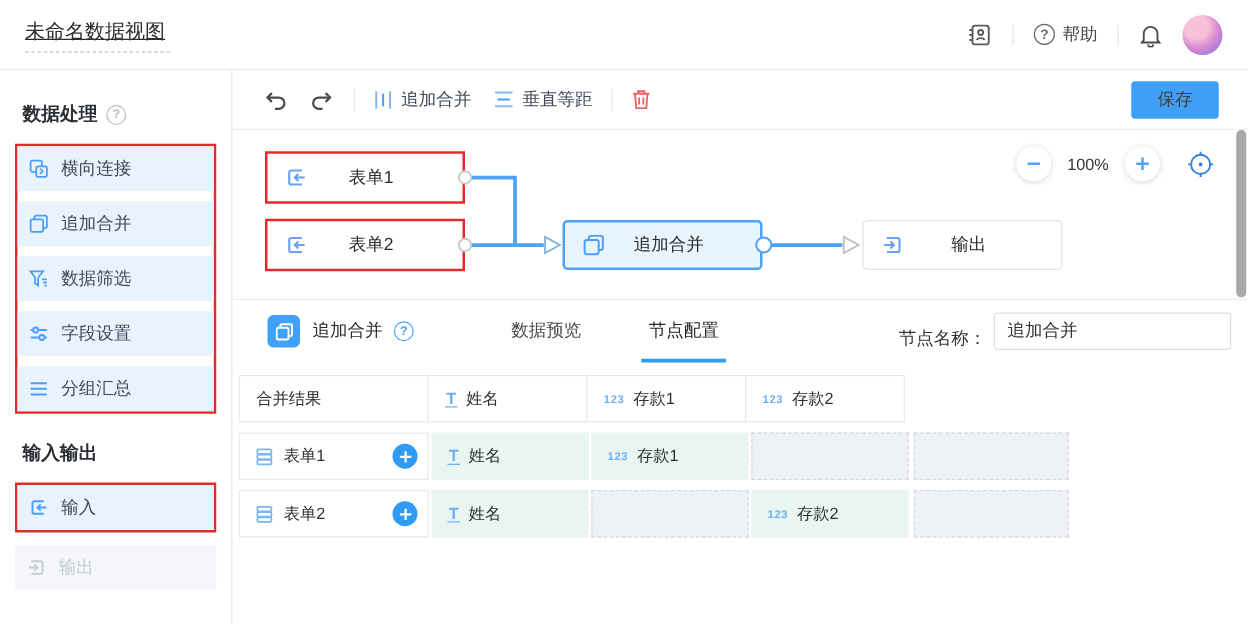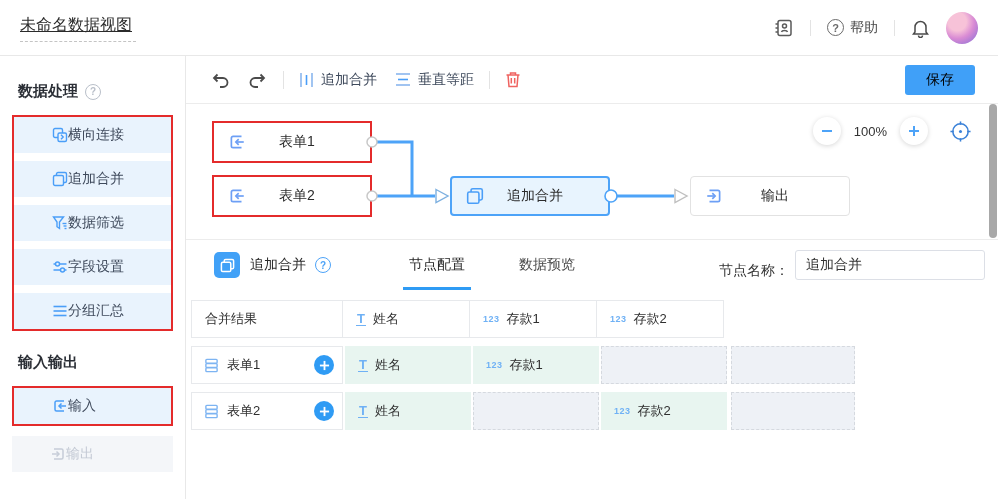--- a/index.html
+++ b/index.html
@@ -23,36 +23,36 @@
 
   
   .body-row { display:flex; height:443px; }
   .sidebar { width:186px; border-right:1px solid #e8e8e8; padding:0 12px; flex-shrink:0; }
   .main { flex:1; position:relative; }
 
   
   .side-heading { font-size:15px; color:#2b2f36; font-weight:bold; display:flex; align-items:center;
     gap:7px; margin:26px 6px 14px 6px; }
   .red-box { border:2px solid #e42b2b; }
-  .side-item { height:36px; background:#e9f3fd; display:flex; align-items:center; 
-    padding-left:38px; font-size:14px; color:#3f4a5c; margin-bottom:8px; cursor:pointer; }
+  .side-item { height:36px; background:#e9f3fd; display:flex; align-items:center; gap:10px;
+    padding-left:9px; font-size:14px; color:#3f4a5c; margin-bottom:8px; cursor:pointer; }
   .red-box .side-item:last-child { margin-bottom:0; }
   .side-item.single { margin-bottom:0; }
   .side-item.disabled { background:#f4f6f9; color:#c3c9d4; margin-top:10px; }
   .side-item.disabled svg { opacity:.45; }
   .io-red { border:2px solid #e42b2b; margin-top:12px; }
   .heading2 { margin-top:22px; }
 
   
   .toolbar { height:48px; border-bottom:1px solid #ececec; display:flex; align-items:center;
     padding:0 23px 0 24px; }
   .tool { display:flex; align-items:center; gap:7px; font-size:14px; color:#3f4a5c; cursor:pointer; }
   .t-divider { width:1px; height:18px; background:#e3e3e3; margin:0 15px; }
   .gap16 { margin-right:18px; }
-  .save-btn { margin-left:auto; width:70px; height:30px; background:#40a0f8; color:#000000;
+  .save-btn { margin-left:auto; width:70px; height:30px; background:#40a0f8; color:#404040;
     border:none; border-radius:3px; font-size:14px; cursor:pointer;
     font-family:Liberation Mono, monospace; }
 
   
   .canvas { position:relative; height:135px; }
   .node { position:absolute; height:42px; width:160px; background:#fff; display:flex;
     align-items:center; font-size:14px; color:#2b2b2b; cursor:pointer; }
   .node .nlabel { flex:1; text-align:center; padding-right:22px; }
   .node .nicon { margin-left:14px; }
   .node-red { border:2px solid #e42b2b; }
@@ -337,22 +337,22 @@
         <span class="p-icon">
           <svg width="15" height="15" viewBox="0 0 16 16" fill="none" stroke="#fff" stroke-width="1.6">
             <rect x="4.5" y="1.5" width="10" height="10" rx="1.5"></rect>
             <rect x="1.5" y="4.5" width="10" height="10" rx="1.5" fill="#41a1f7"></rect>
           </svg>
         </span>
         <span class="p-title">追加合并</span>
         <span class="q-circle blue" style="width:16px;height:16px;font-size:10px;"></span>
 
         <div class="tabs">
+          <span class="tab">数据预览</span>
           <span class="tab active">节点配置</span>
-          <span class="tab">数据预览</span>
         </div>
 
         <div class="name-wrap">
           <span class="name-label">节点名称：</span>
           <input class="name-input" type="text" value="追加合并" style="">
         </div>
       </div>
 
       <div class="table">
         <div class="trow">

